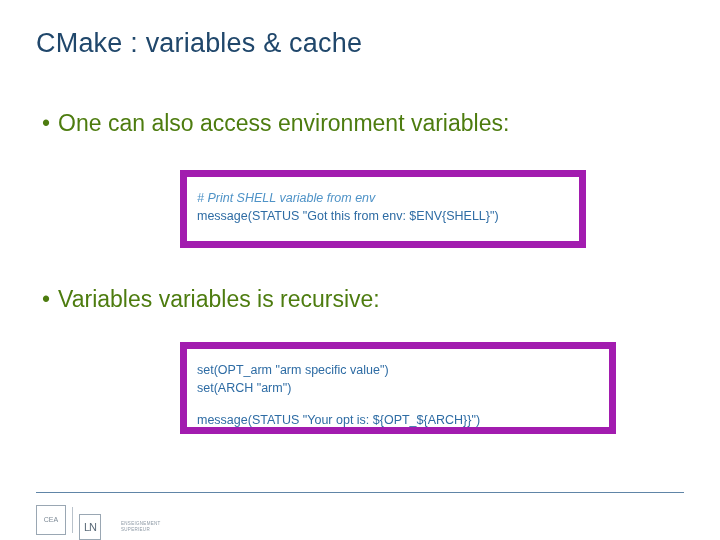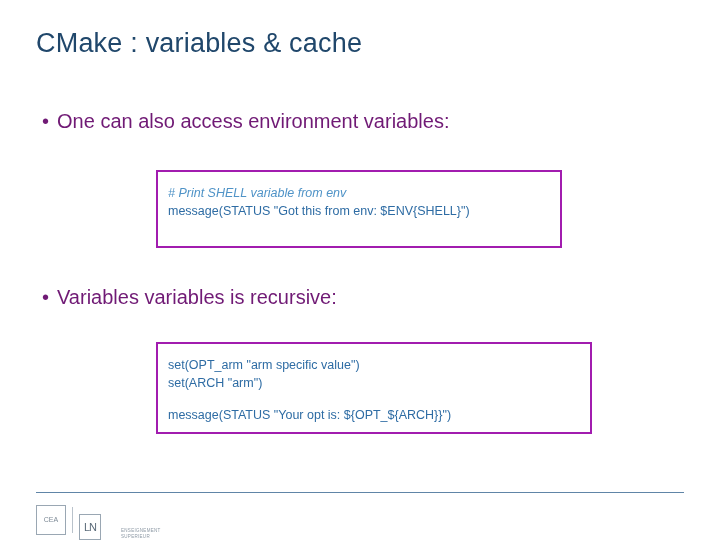--- a/index.html
+++ b/index.html
@@ -24,37 +24,38 @@
     left: 36px;
     top: 28px;
     font-size: 27px;
     color: #20476b;
     font-weight: normal;
     letter-spacing: 0.2px;
     white-space: nowrap;
   }
   .bullet {
     position: absolute;
-    font-size: 20px;
-    color: #701a75;
+    font-size: 23px;
+    color: #4d7c0f;
     white-space: nowrap;
   }
   .bullet .dot {
     display: inline-block;
     margin-right: 8px;
   }
   .bullet-1 { left: 42px; top: 110px; }
   .bullet-2 { left: 42px; top: 286px; }
 
   .code-box {
     position: absolute;
-    border: 2px solid #a21caf;
+    border: 7px solid #a21caf;
     box-sizing: border-box;
     background: #ffffff;
     padding: 12px 10px 12px 10px;
+    margin-left: 24px;
   }
   .code-box-1 {
     left: 156px;
     top: 170px;
     width: 406px;
     height: 78px;
   }
   .code-box-2 {
     left: 156px;
     top: 342px;
@@ -110,21 +111,21 @@
     line-height: 8px;
     text-align: center;
   }
   .logo-sep {
     width: 1px;
     height: 26px;
     background: #b9c2cb;
   }
   .logo-wide {
     display: flex;
-    align-items: flex-end;
+    align-items: center;
     gap: 20px;
     margin-top: 14px;
   }
   .logo-ln {
     width: 22px;
     height: 26px;
     border: 1px solid #9aa7b3;
     box-sizing: border-box;
     display: flex;
     align-items: center;

